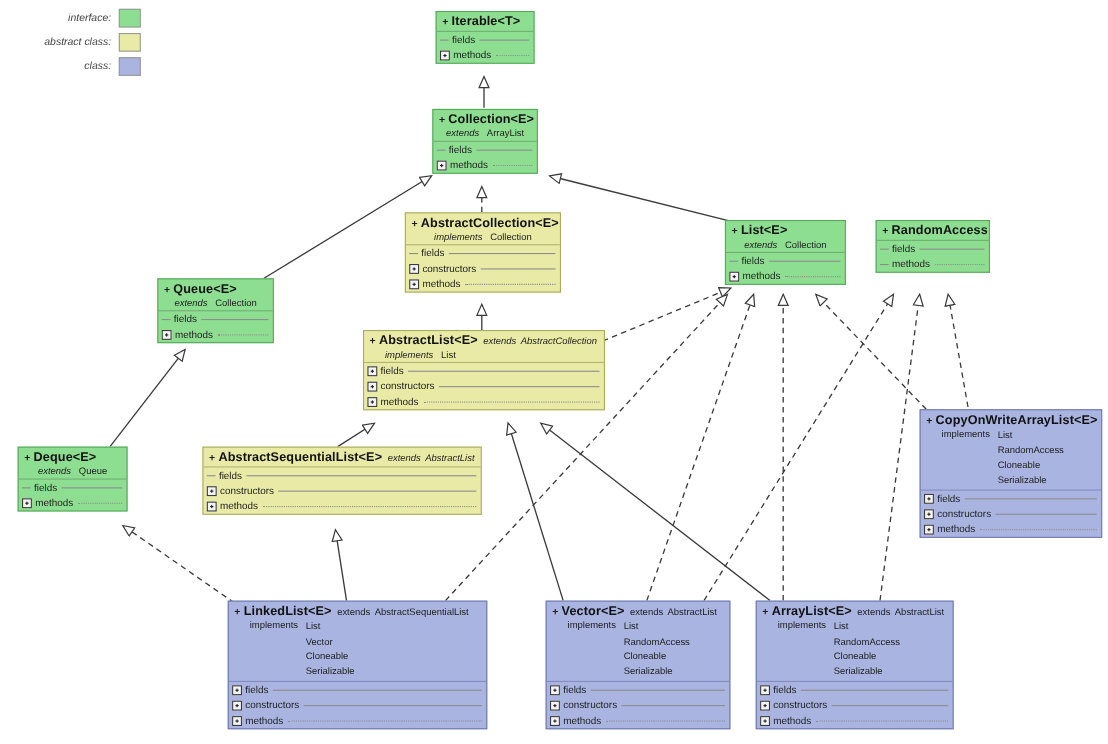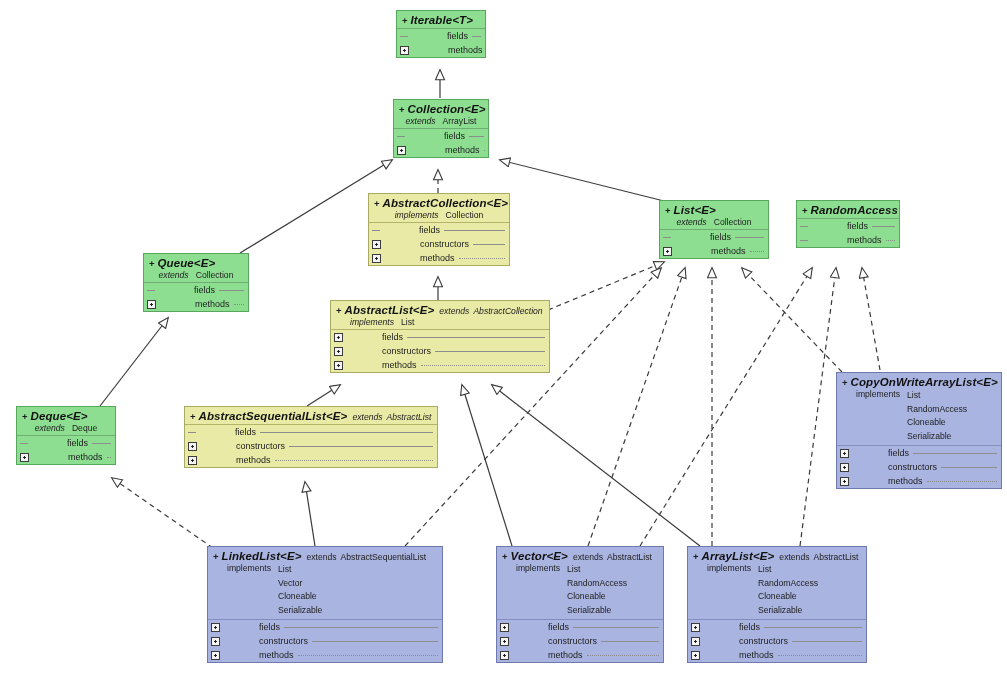--- a/index.html
+++ b/index.html
@@ -20,41 +20,41 @@
 
   
   .node{position:absolute;box-sizing:border-box;border:1px solid #7d7d7d;overflow:hidden;}
   .node.iface{background:#8ede92;border-color:#57a85c;}
   .node.abst {background:#e9eaa6;border-color:#aaab62;}
   .node.cls  {background:#aab4e0;border-color:#7079ad;}
 
   .n-head{padding:3px 5px 2px 5px;}
   .n-title-line{display:flex;align-items:baseline;white-space:nowrap;}
   .n-plus{font-size:9.5px;font-weight:bold;color:#1a1a1a;margin-right:3px;}
-  .n-name{font-size:11.5px;font-weight:bold;color:#111;letter-spacing:.1px;font-style:italic;}
+  .n-name{font-size:11.5px;font-weight:bold;color:#111;letter-spacing:.1px;}
   .node.iface .n-name,.node.abst .n-name{}
   .n-ext{font-size:8.6px;font-style:italic;color:#1c1c1c;margin-left:5px;white-space:nowrap;}
   .node.cls .n-ext{font-style:normal;}
 
   .n-sub{display:flex;white-space:nowrap;font-size:8.6px;color:#1c1c1c;margin-top:1px;}
   .n-sub.center{justify-content:center;}
   .n-sub .kw{font-style:italic;margin-right:7px;}
   .node.cls .n-sub .kw{font-style:normal;}
   .n-impl-list{display:flex;flex-direction:column;}
   .n-impl-list span{line-height:13.5px;}
 
   
   .n-row{display:flex;align-items:center;height:14px;padding:0 4px 0 3px;position:relative;}
   .n-row .bx{width:7px;height:7px;border:1px solid #3c3c3c;background:#f4f4f4;
              font-size:6px;line-height:6px;text-align:center;color:#222;
              margin-right:3px;flex:0 0 auto;position:relative;}
   .n-row .bx::before{content:"";position:absolute;left:2px;top:3px;width:3px;height:1px;background:#222;}
   .n-row .bx::after {content:"";position:absolute;left:3px;top:2px;width:1px;height:3px;background:#222;}
   .n-row .dash{width:8px;height:0;border-top:1px solid #8d8d8d;margin-right:3px;flex:0 0 auto;}
-  .n-row .lbl{font-size:9px;color:#1d1d1d;margin-right:4px;white-space:nowrap;margin-left:36px;}
+  .n-row .lbl{font-size:9px;color:#1d1d1d;margin-right:4px;white-space:nowrap;}
   .n-row .rule{flex:1 1 auto;height:0;border-top:1px solid #8d8d8d;}
   .n-row .rule.dot{border-top-style:dotted;}
   .n-sep{height:0;border-top:1px solid #9b9b9b;}
   .node.iface .n-sep{border-color:#6fae72;}
   .node.abst  .n-sep{border-color:#b3b36a;}
   .node.cls   .n-sep{border-color:#848cc0;}
 </style>
 </head>
 <body>
 
@@ -119,20 +119,34 @@
       <line x1="800" y1="546" x2="836" y2="268" stroke="#3a3a3a" stroke-width="1.2" stroke-dasharray="5,4" marker-end="url(#tri)"></line>
     </g>
     <g>
       <line x1="842" y1="372" x2="742" y2="268" stroke="#3a3a3a" stroke-width="1.2" stroke-dasharray="5,4" marker-end="url(#tri)"></line>
     </g>
     <g>
       <line x1="880" y1="370" x2="862" y2="268" stroke="#3a3a3a" stroke-width="1.2" stroke-dasharray="5,4" marker-end="url(#tri)"></line>
     </g>
   </svg>
 
+  <div class="legend">
+    <div class="legend-row">
+      <span class="legend-label">interface:</span>
+      <span class="legend-swatch" style="background:#8ede92"></span>
+    </div>
+    <div class="legend-row">
+      <span class="legend-label">abstract class:</span>
+      <span class="legend-swatch" style="background:#e9eaa6"></span>
+    </div>
+    <div class="legend-row">
+      <span class="legend-label">class:</span>
+      <span class="legend-swatch" style="background:#aab4e0"></span>
+    </div>
+  </div>
 
   <div class="node iface" style="left:396px;top:10px;width:90px;">
     <div class="n-head">
       <div class="n-title-line">
         <span class="n-plus">+</span>
         <span class="n-name">Iterable&lt;T&gt;</span>
       </div>
     </div>
     <div class="n-sep"></div>
     <div class="n-row">
@@ -269,21 +283,21 @@
   </div>
 
   <div class="node iface" style="left:16px;top:406px;width:100px;">
     <div class="n-head">
       <div class="n-title-line">
         <span class="n-plus">+</span>
         <span class="n-name">Deque&lt;E&gt;</span>
       </div>
       <div class="n-sub center">
         <span class="kw">extends</span>
-        <span>Deque</span>
+        <span>Queue</span>
       </div>
     </div>
     <div class="n-sep"></div>
     <div class="n-row">
       <span class="dash"></span>
       <span class="lbl">fields</span>
       <span class="rule"></span>
     </div>
     <div class="n-row">
       <span class="bx"></span>

